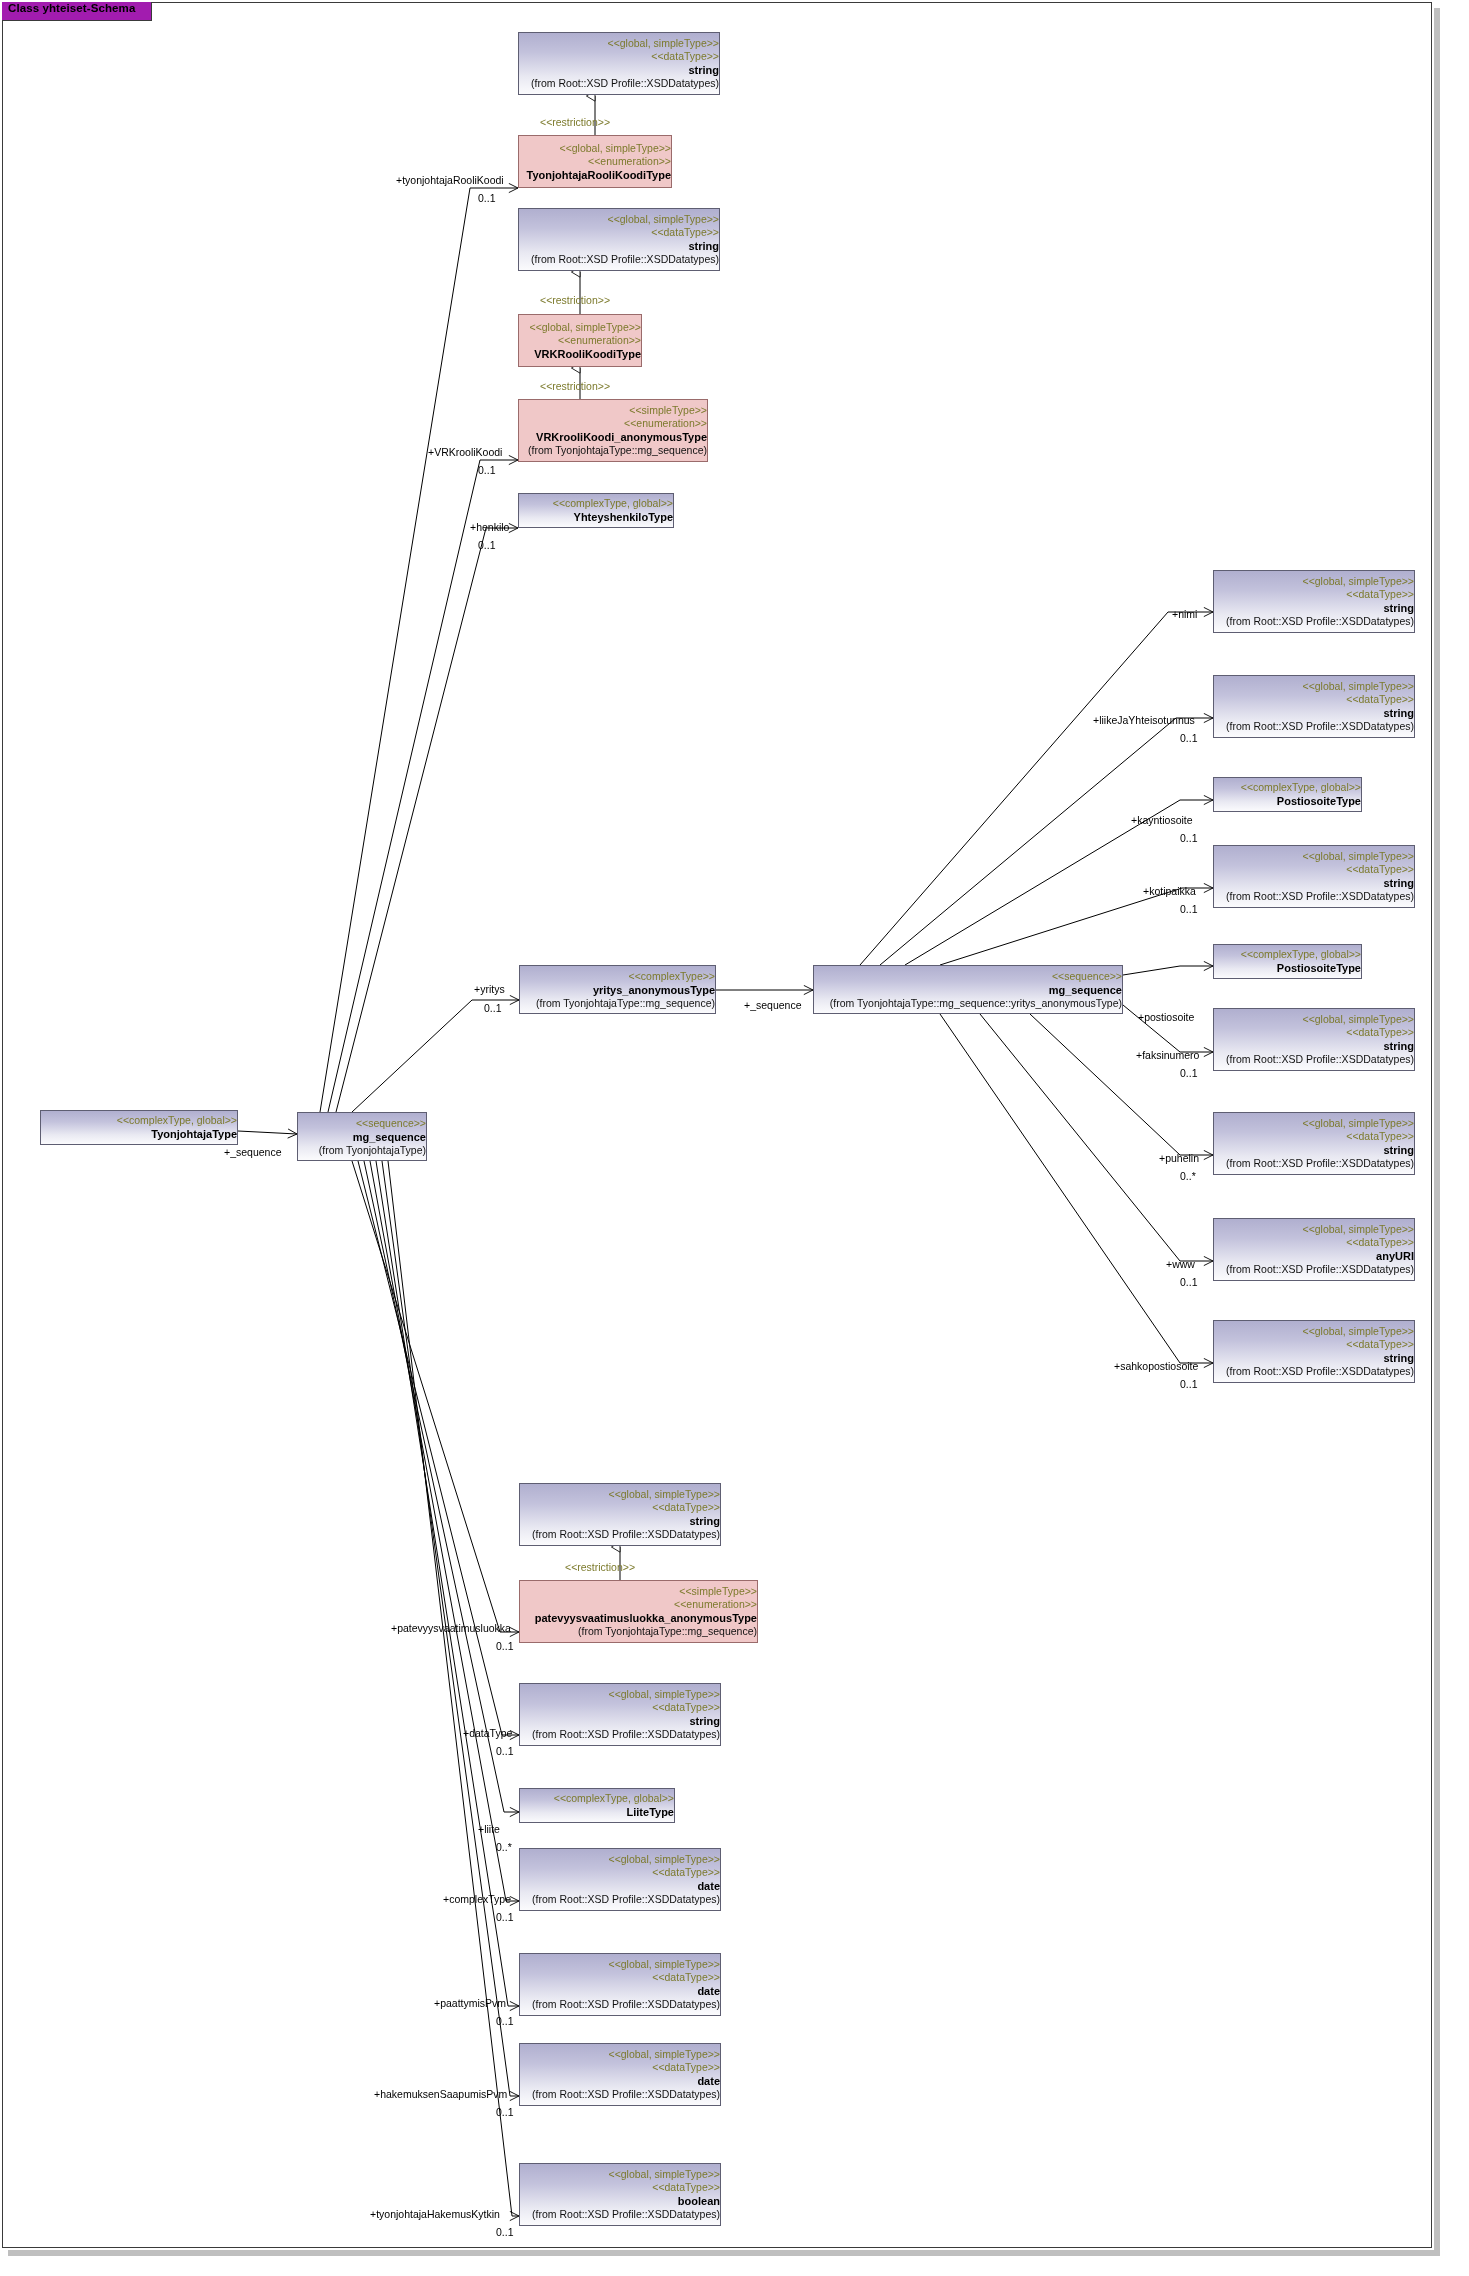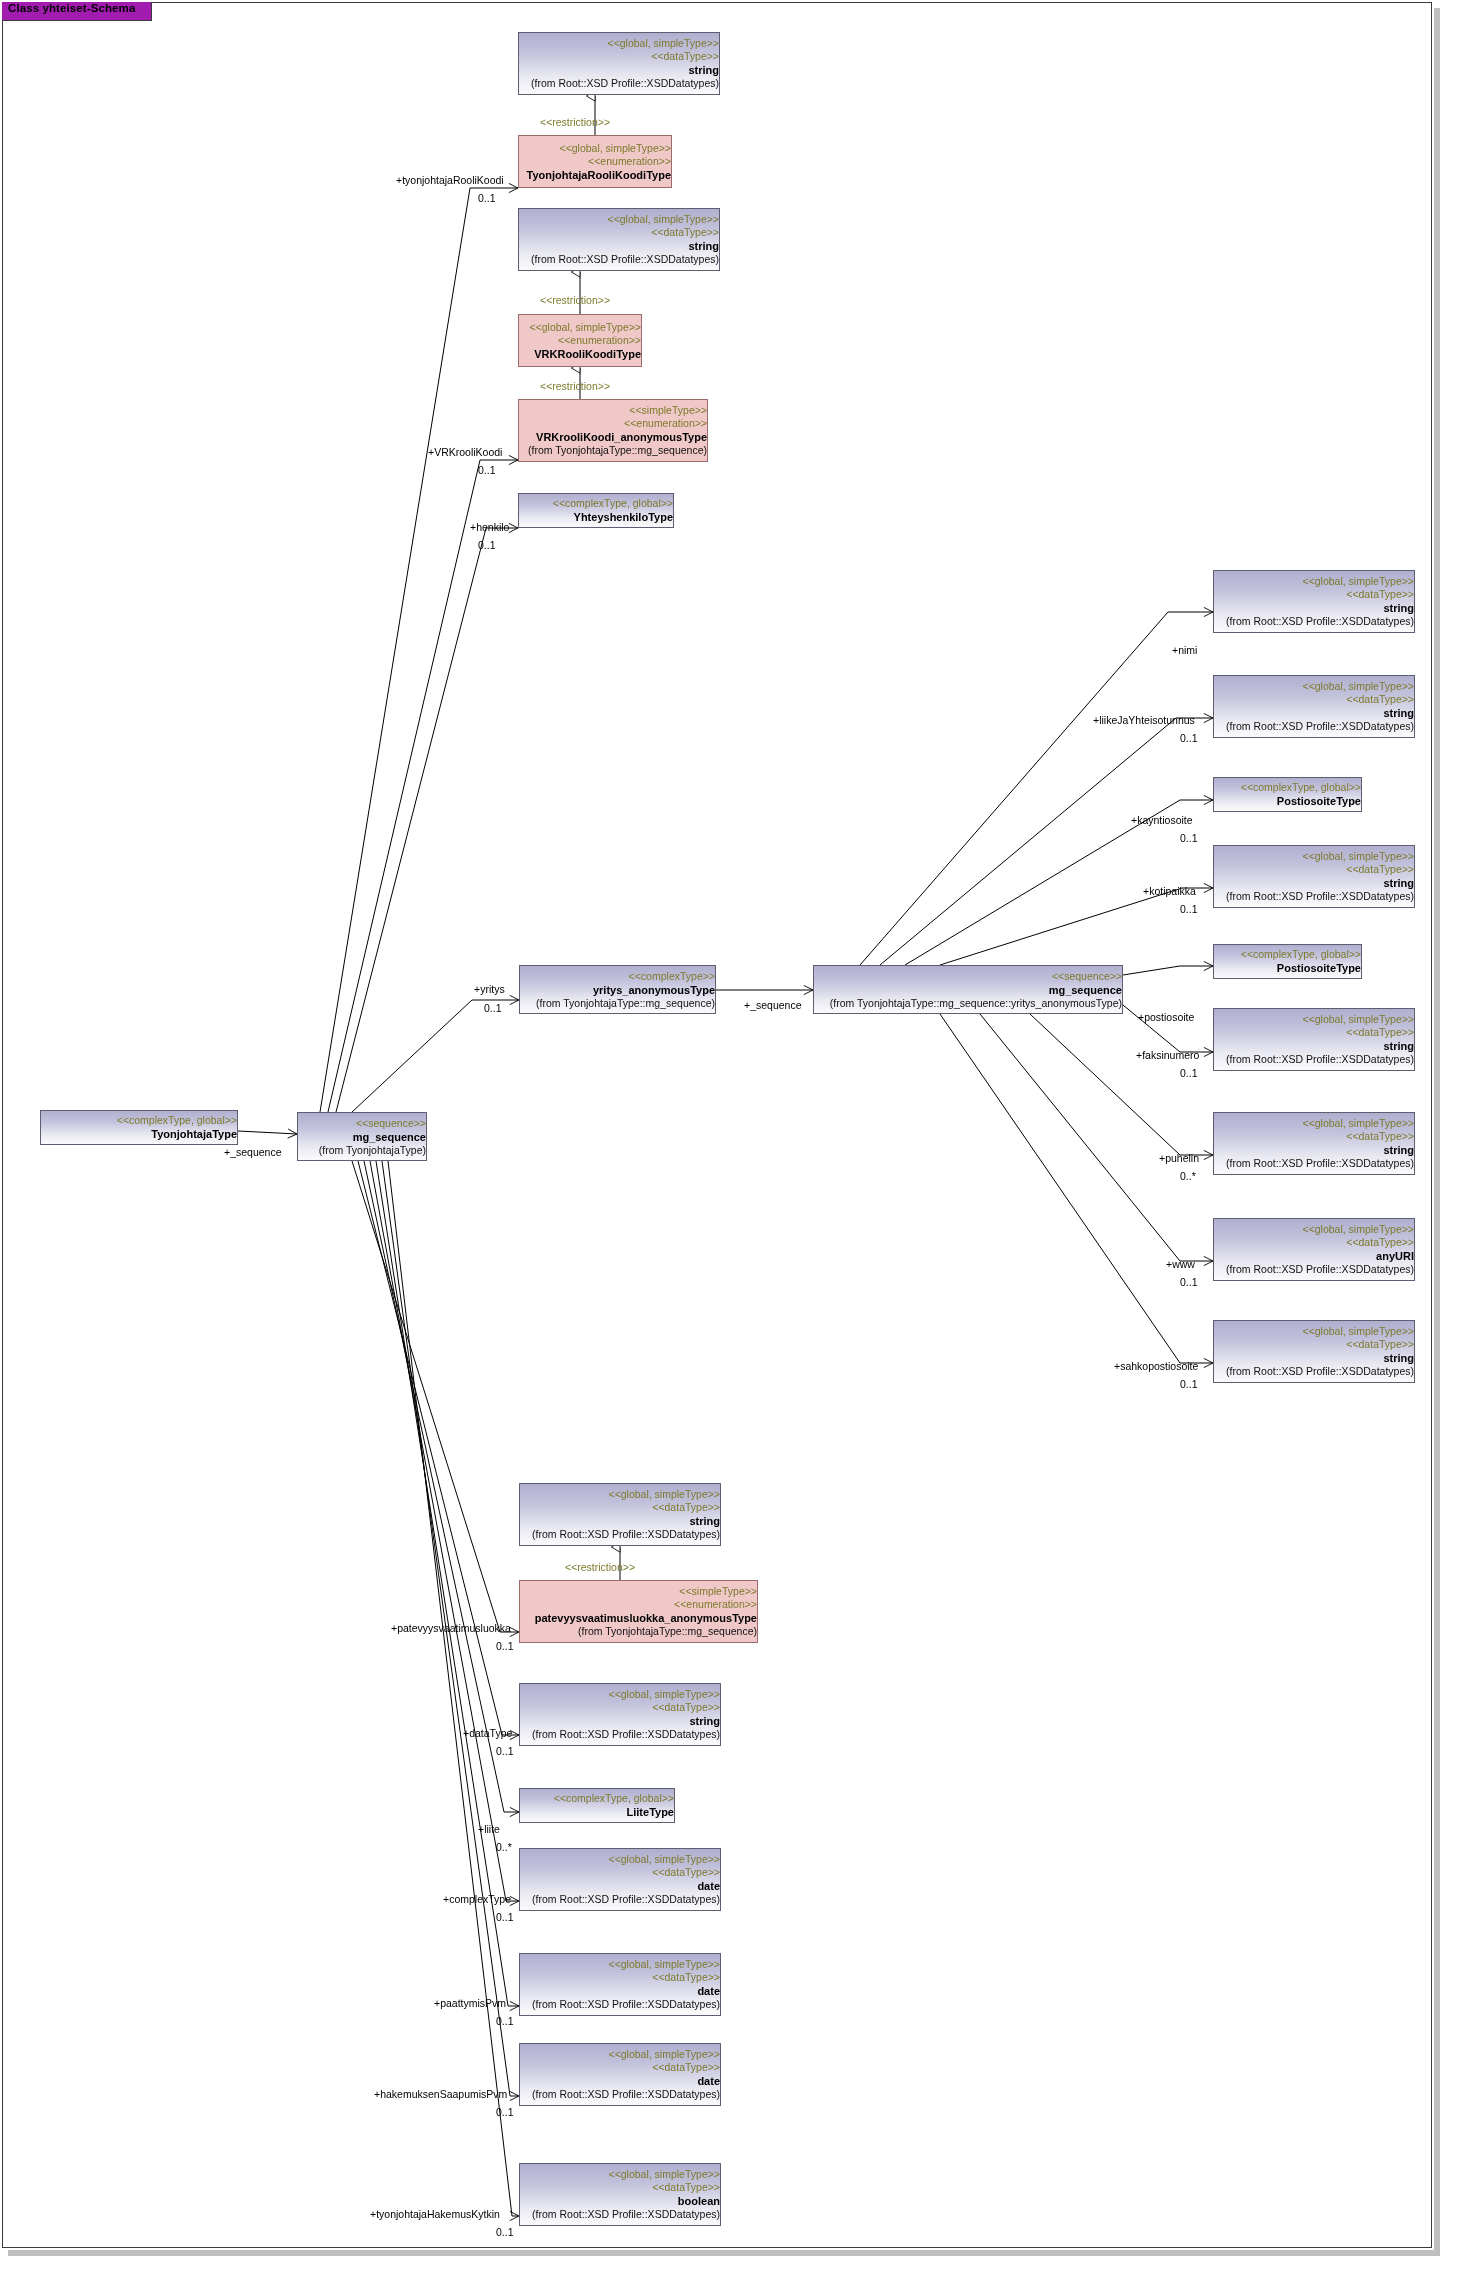--- a/index.html
+++ b/index.html
@@ -251,21 +251,21 @@
       <div class="elabel" style="left: 224px; top: 1146px;">+_sequence</div>
       <div class="elabel" style="left: 744px; top: 999px;">+_sequence</div>
       <div class="elabel" style="left: 396px; top: 174px;">+tyonjohtajaRooliKoodi</div>
       <div class="emult" style="left: 478px; top: 192px;">0..1</div>
       <div class="elabel" style="left: 428px; top: 446px;">+VRKrooliKoodi</div>
       <div class="emult" style="left: 478px; top: 464px;">0..1</div>
       <div class="elabel" style="left: 470px; top: 521px;">+henkilo</div>
       <div class="emult" style="left: 478px; top: 539px;">0..1</div>
       <div class="elabel" style="left: 474px; top: 983px;">+yritys</div>
       <div class="emult" style="left: 484px; top: 1002px;">0..1</div>
-      <div class="elabel" style="left: 1172px; top: 608px; margin-top: 36px;">+nimi</div>
+      <div class="elabel" style="left: 1172px; top: 608px;">+nimi</div>
       <div class="elabel" style="left: 1093px; top: 714px;">+liikeJaYhteisotunnus</div>
       <div class="emult" style="left: 1180px; top: 732px;">0..1</div>
       <div class="elabel" style="left: 1131px; top: 814px;">+kayntiosoite</div>
       <div class="emult" style="left: 1180px; top: 832px;">0..1</div>
       <div class="elabel" style="left: 1143px; top: 885px;">+kotipaikka</div>
       <div class="emult" style="left: 1180px; top: 903px;">0..1</div>
       <div class="elabel" style="left: 1138px; top: 982px; margin-top: 29px;">+postiosoite</div>
       <div class="elabel" style="left: 1136px; top: 1049px;">+faksinumero</div>
       <div class="emult" style="left: 1180px; top: 1067px;">0..1</div>
       <div class="elabel" style="left: 1159px; top: 1152px;">+puhelin</div>

